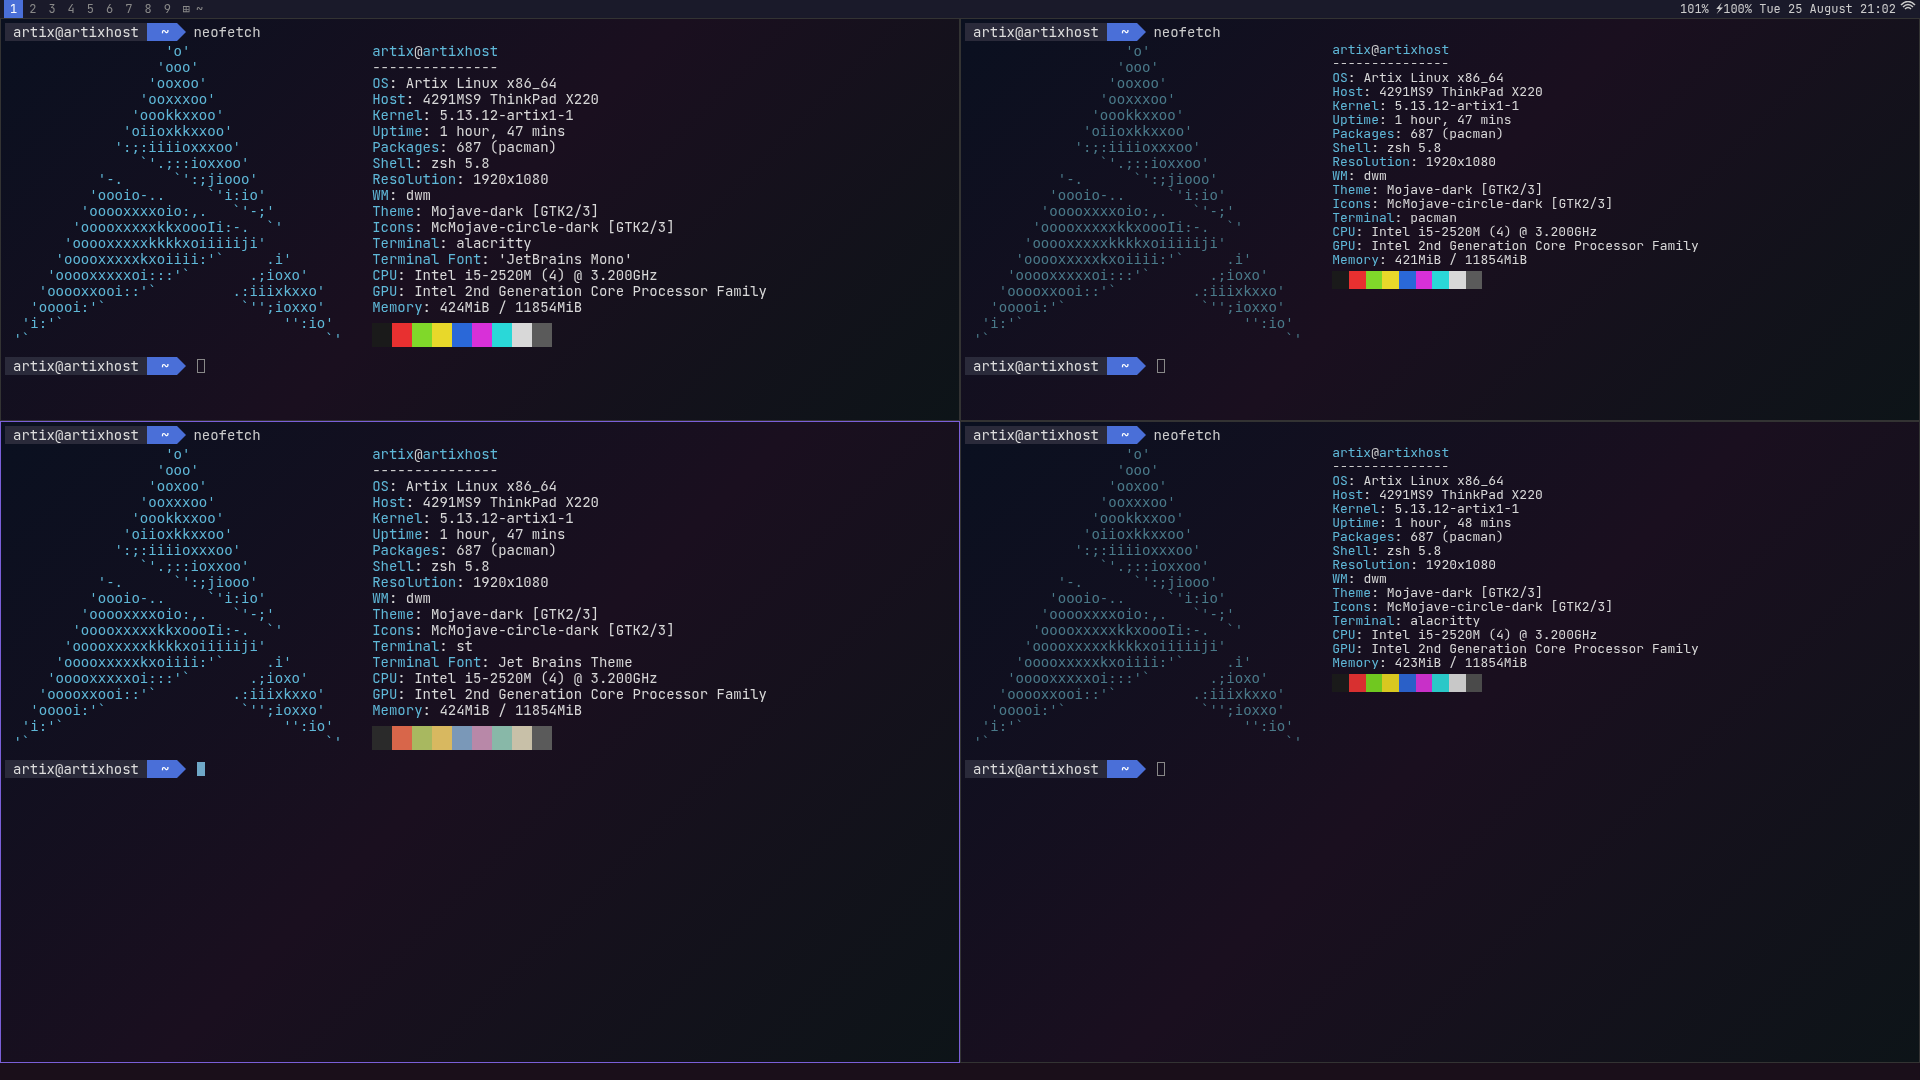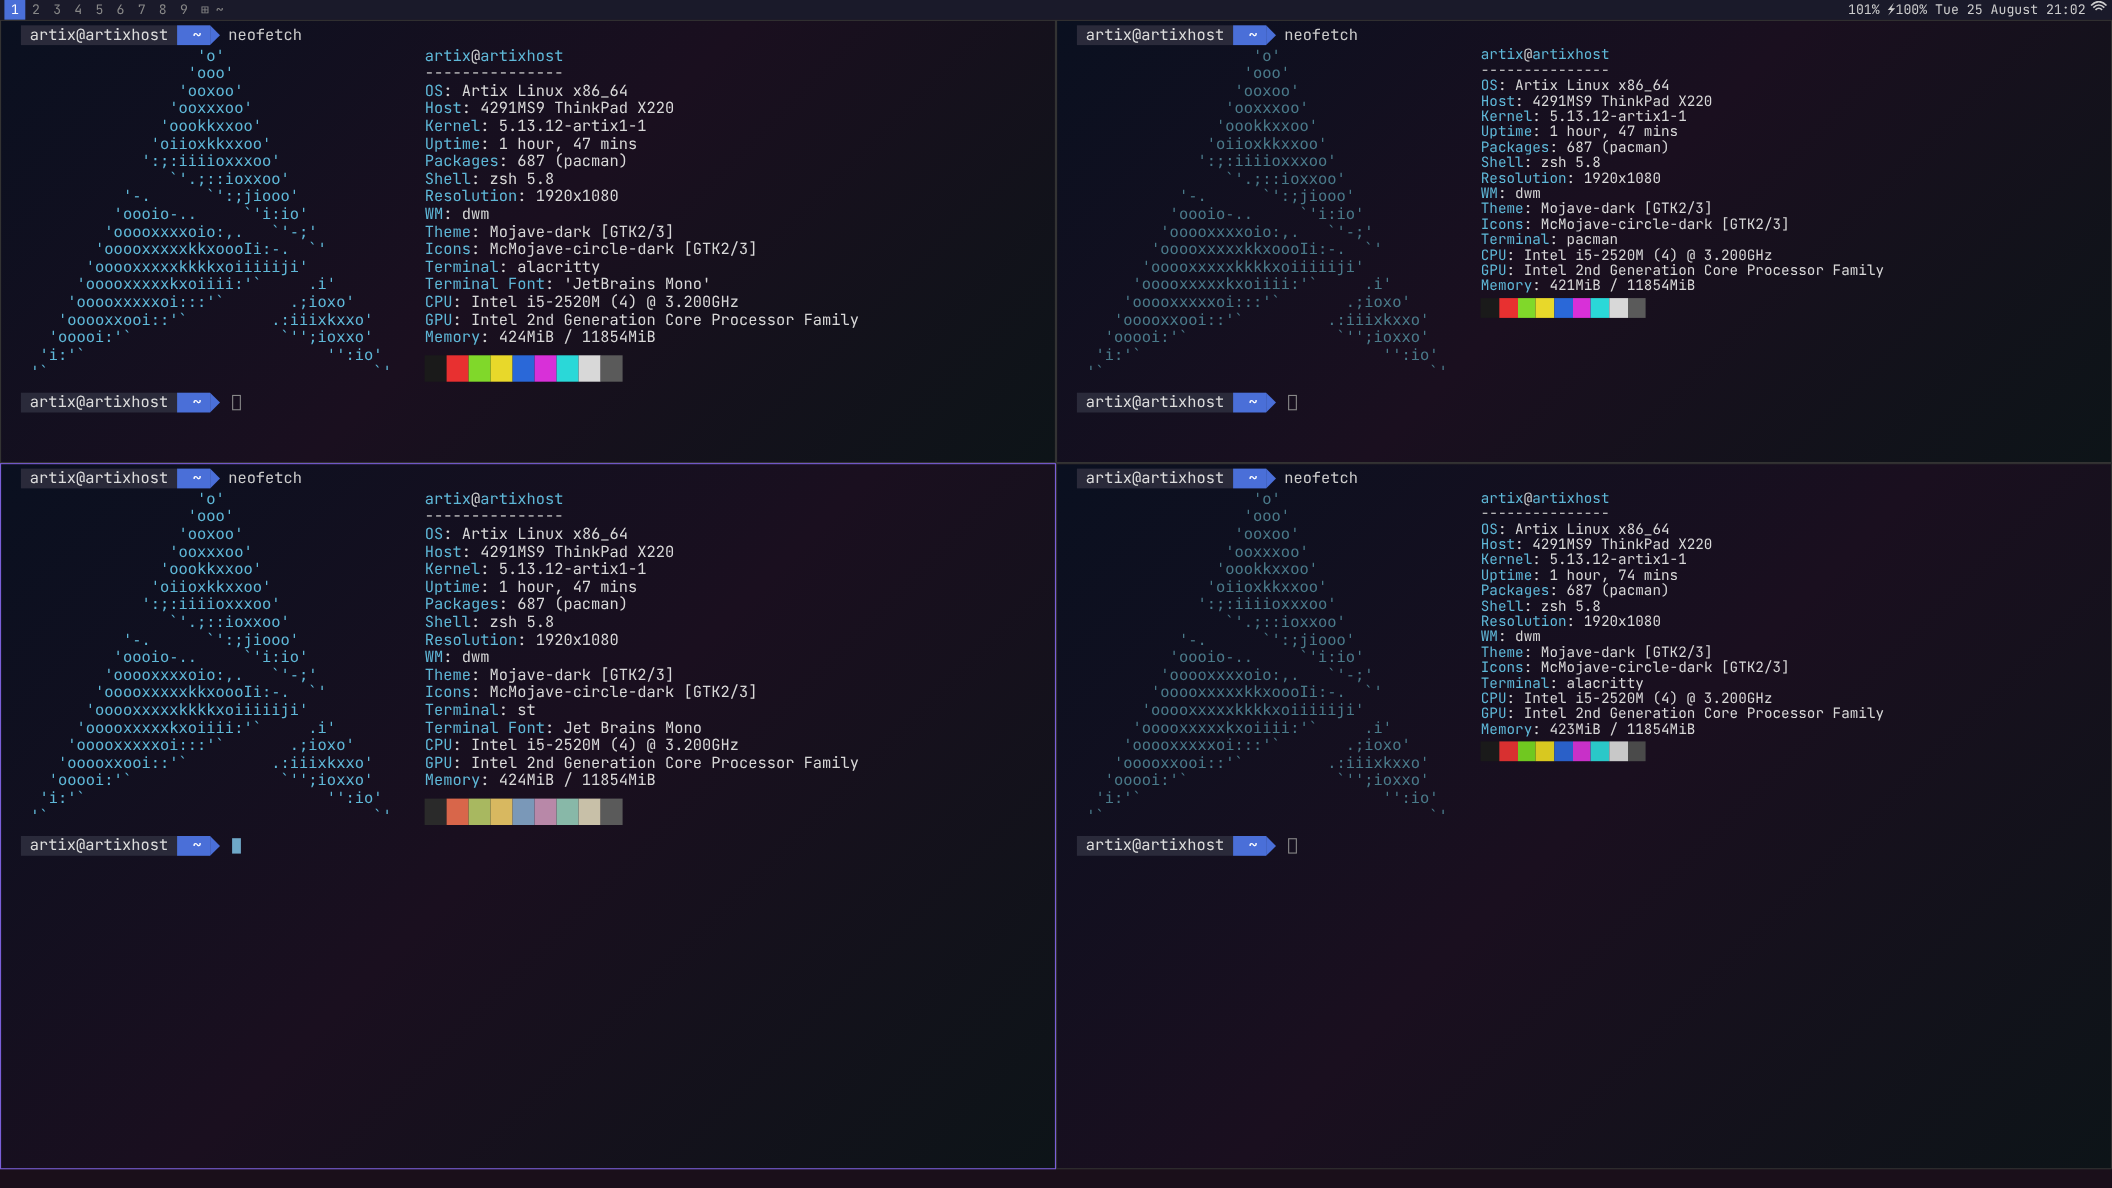--- a/index.html
+++ b/index.html
@@ -3,21 +3,21 @@
 <meta charset="utf-8">
 <style>
 *{margin:0;padding:0;box-sizing:border-box}
 body{width:1920px;height:1080px;background:#1a0f1a;font-family:'JetBrains Mono','Courier New',monospace;font-size:14px;color:#ccc;overflow:hidden}
 .topbar{height:18px;background:#1a1a2a;display:flex;align-items:center;color:#aaa;font-size:12px;padding:0 4px}
 .tags{display:flex;gap:0}
 .tag{padding:0 6px;background:#4a6fd8;color:#fff;height:18px;line-height:18px;font-size:12px}
 .tag.inactive{background:transparent;color:#888}
 .bar-right{margin-left:auto;color:#ccc;display:flex;align-items:center;gap:4px}
 .grid{display:grid;grid-template-columns:960px 960px;grid-template-rows:403px 642px;height:1062px}
-.pane{border:1px solid #333;padding:4px 18px;overflow:hidden;position:relative;background:linear-gradient(135deg,#0a1020 0%,#1a0f1f 50%,#0d1418 100%)}
+.pane{border:1px solid #333;padding:4px 4px;overflow:hidden;position:relative;background:linear-gradient(135deg,#0a1020 0%,#1a0f1f 50%,#0d1418 100%)}
 .pane.active{border:1px solid #7a5fd8}
 .prompt{display:flex;align-items:center;gap:0;height:18px;margin-bottom:2px}
 .p-user{background:#2a2a3a;color:#ddd;padding:0 8px;height:18px;line-height:18px;position:relative}
 .p-user::after{content:'';position:absolute;right:-9px;top:0;border-left:9px solid #2a2a3a;border-top:9px solid transparent;border-bottom:9px solid transparent}
 .p-path{background:#4a6fd8;color:#fff;padding:0 8px 0 14px;height:18px;line-height:18px;position:relative;margin-left:0}
 .p-path::after{content:'';position:absolute;right:-9px;top:0;border-left:9px solid #4a6fd8;border-top:9px solid transparent;border-bottom:9px solid transparent}
 .p-cmd{padding-left:16px;color:#ccc}
 .cursor{display:inline-block;width:8px;height:14px;border:1px solid #888;margin-left:4px}
 .cursor.solid{background:#6fa8c8;border:none}
 .neofetch{display:flex;gap:30px;margin-top:2px}
@@ -230,21 +230,21 @@
             <div><span class="ik">Host</span><span class="iv">: </span><span class="iv">4291MS9 ThinkPad X220</span></div>
             <div><span class="ik">Kernel</span><span class="iv">: </span><span class="iv">5.13.12-artix1-1</span></div>
             <div><span class="ik">Uptime</span><span class="iv">: </span><span class="iv">1 hour, 47 mins</span></div>
             <div><span class="ik">Packages</span><span class="iv">: </span><span class="iv">687 (pacman)</span></div>
             <div><span class="ik">Shell</span><span class="iv">: </span><span class="iv">zsh 5.8</span></div>
             <div><span class="ik">Resolution</span><span class="iv">: </span><span class="iv">1920x1080</span></div>
             <div><span class="ik">WM</span><span class="iv">: </span><span class="iv">dwm</span></div>
             <div><span class="ik">Theme</span><span class="iv">: </span><span class="iv">Mojave-dark [GTK2/3]</span></div>
             <div><span class="ik">Icons</span><span class="iv">: </span><span class="iv">McMojave-circle-dark [GTK2/3]</span></div>
             <div><span class="ik">Terminal</span><span class="iv">: </span><span class="iv">st</span></div>
-            <div><span class="ik">Terminal Font</span><span class="iv">: </span><span class="iv">Jet Brains Mono</span></div>
+            <div><span class="ik">Terminal Font</span><span class="iv">: </span><span class="iv">Jet Brains Theme</span></div>
             <div><span class="ik">CPU</span><span class="iv">: </span><span class="iv">Intel i5-2520M (4) @ 3.200GHz</span></div>
             <div><span class="ik">GPU</span><span class="iv">: </span><span class="iv">Intel 2nd Generation Core Processor Family</span></div>
             <div><span class="ik">Memory</span><span class="iv">: </span><span class="iv">424MiB / 11854MiB</span></div>
           </div>
           <div class="swatches ">
             <div class="sw" style="background:#2a2a2a"></div>
             <div class="sw" style="background:#d8664a"></div>
             <div class="sw" style="background:#a8b860"></div>
             <div class="sw" style="background:#d8b860"></div>
             <div class="sw" style="background:#7a98b8"></div>
@@ -290,21 +290,21 @@
    'ooooi:'`                `'';ioxxo'
   'i:'`                          '':io'
  '`                                   `'</pre>
         <div>
           <div class="info small">
             <div><span class="hdr">artix</span><span>@</span><span class="hdr">artixhost</span></div>
             <div>---------------</div>
             <div><span class="ik">OS</span><span class="iv">: </span><span class="iv">Artix Linux x86_64</span></div>
             <div><span class="ik">Host</span><span class="iv">: </span><span class="iv">4291MS9 ThinkPad X220</span></div>
             <div><span class="ik">Kernel</span><span class="iv">: </span><span class="iv">5.13.12-artix1-1</span></div>
-            <div><span class="ik">Uptime</span><span class="iv">: </span><span class="iv">1 hour, 74 mins</span></div>
+            <div><span class="ik">Uptime</span><span class="iv">: </span><span class="iv">1 hour, 48 mins</span></div>
             <div><span class="ik">Packages</span><span class="iv">: </span><span class="iv">687 (pacman)</span></div>
             <div><span class="ik">Shell</span><span class="iv">: </span><span class="iv">zsh 5.8</span></div>
             <div><span class="ik">Resolution</span><span class="iv">: </span><span class="iv">1920x1080</span></div>
             <div><span class="ik">WM</span><span class="iv">: </span><span class="iv">dwm</span></div>
             <div><span class="ik">Theme</span><span class="iv">: </span><span class="iv">Mojave-dark [GTK2/3]</span></div>
             <div><span class="ik">Icons</span><span class="iv">: </span><span class="iv">McMojave-circle-dark [GTK2/3]</span></div>
             <div><span class="ik">Terminal</span><span class="iv">: </span><span class="iv">alacritty</span></div>
             <div><span class="ik">CPU</span><span class="iv">: </span><span class="iv">Intel i5-2520M (4) @ 3.200GHz</span></div>
             <div><span class="ik">GPU</span><span class="iv">: </span><span class="iv">Intel 2nd Generation Core Processor Family</span></div>
             <div><span class="ik">Memory</span><span class="iv">: </span><span class="iv">423MiB / 11854MiB</span></div>

